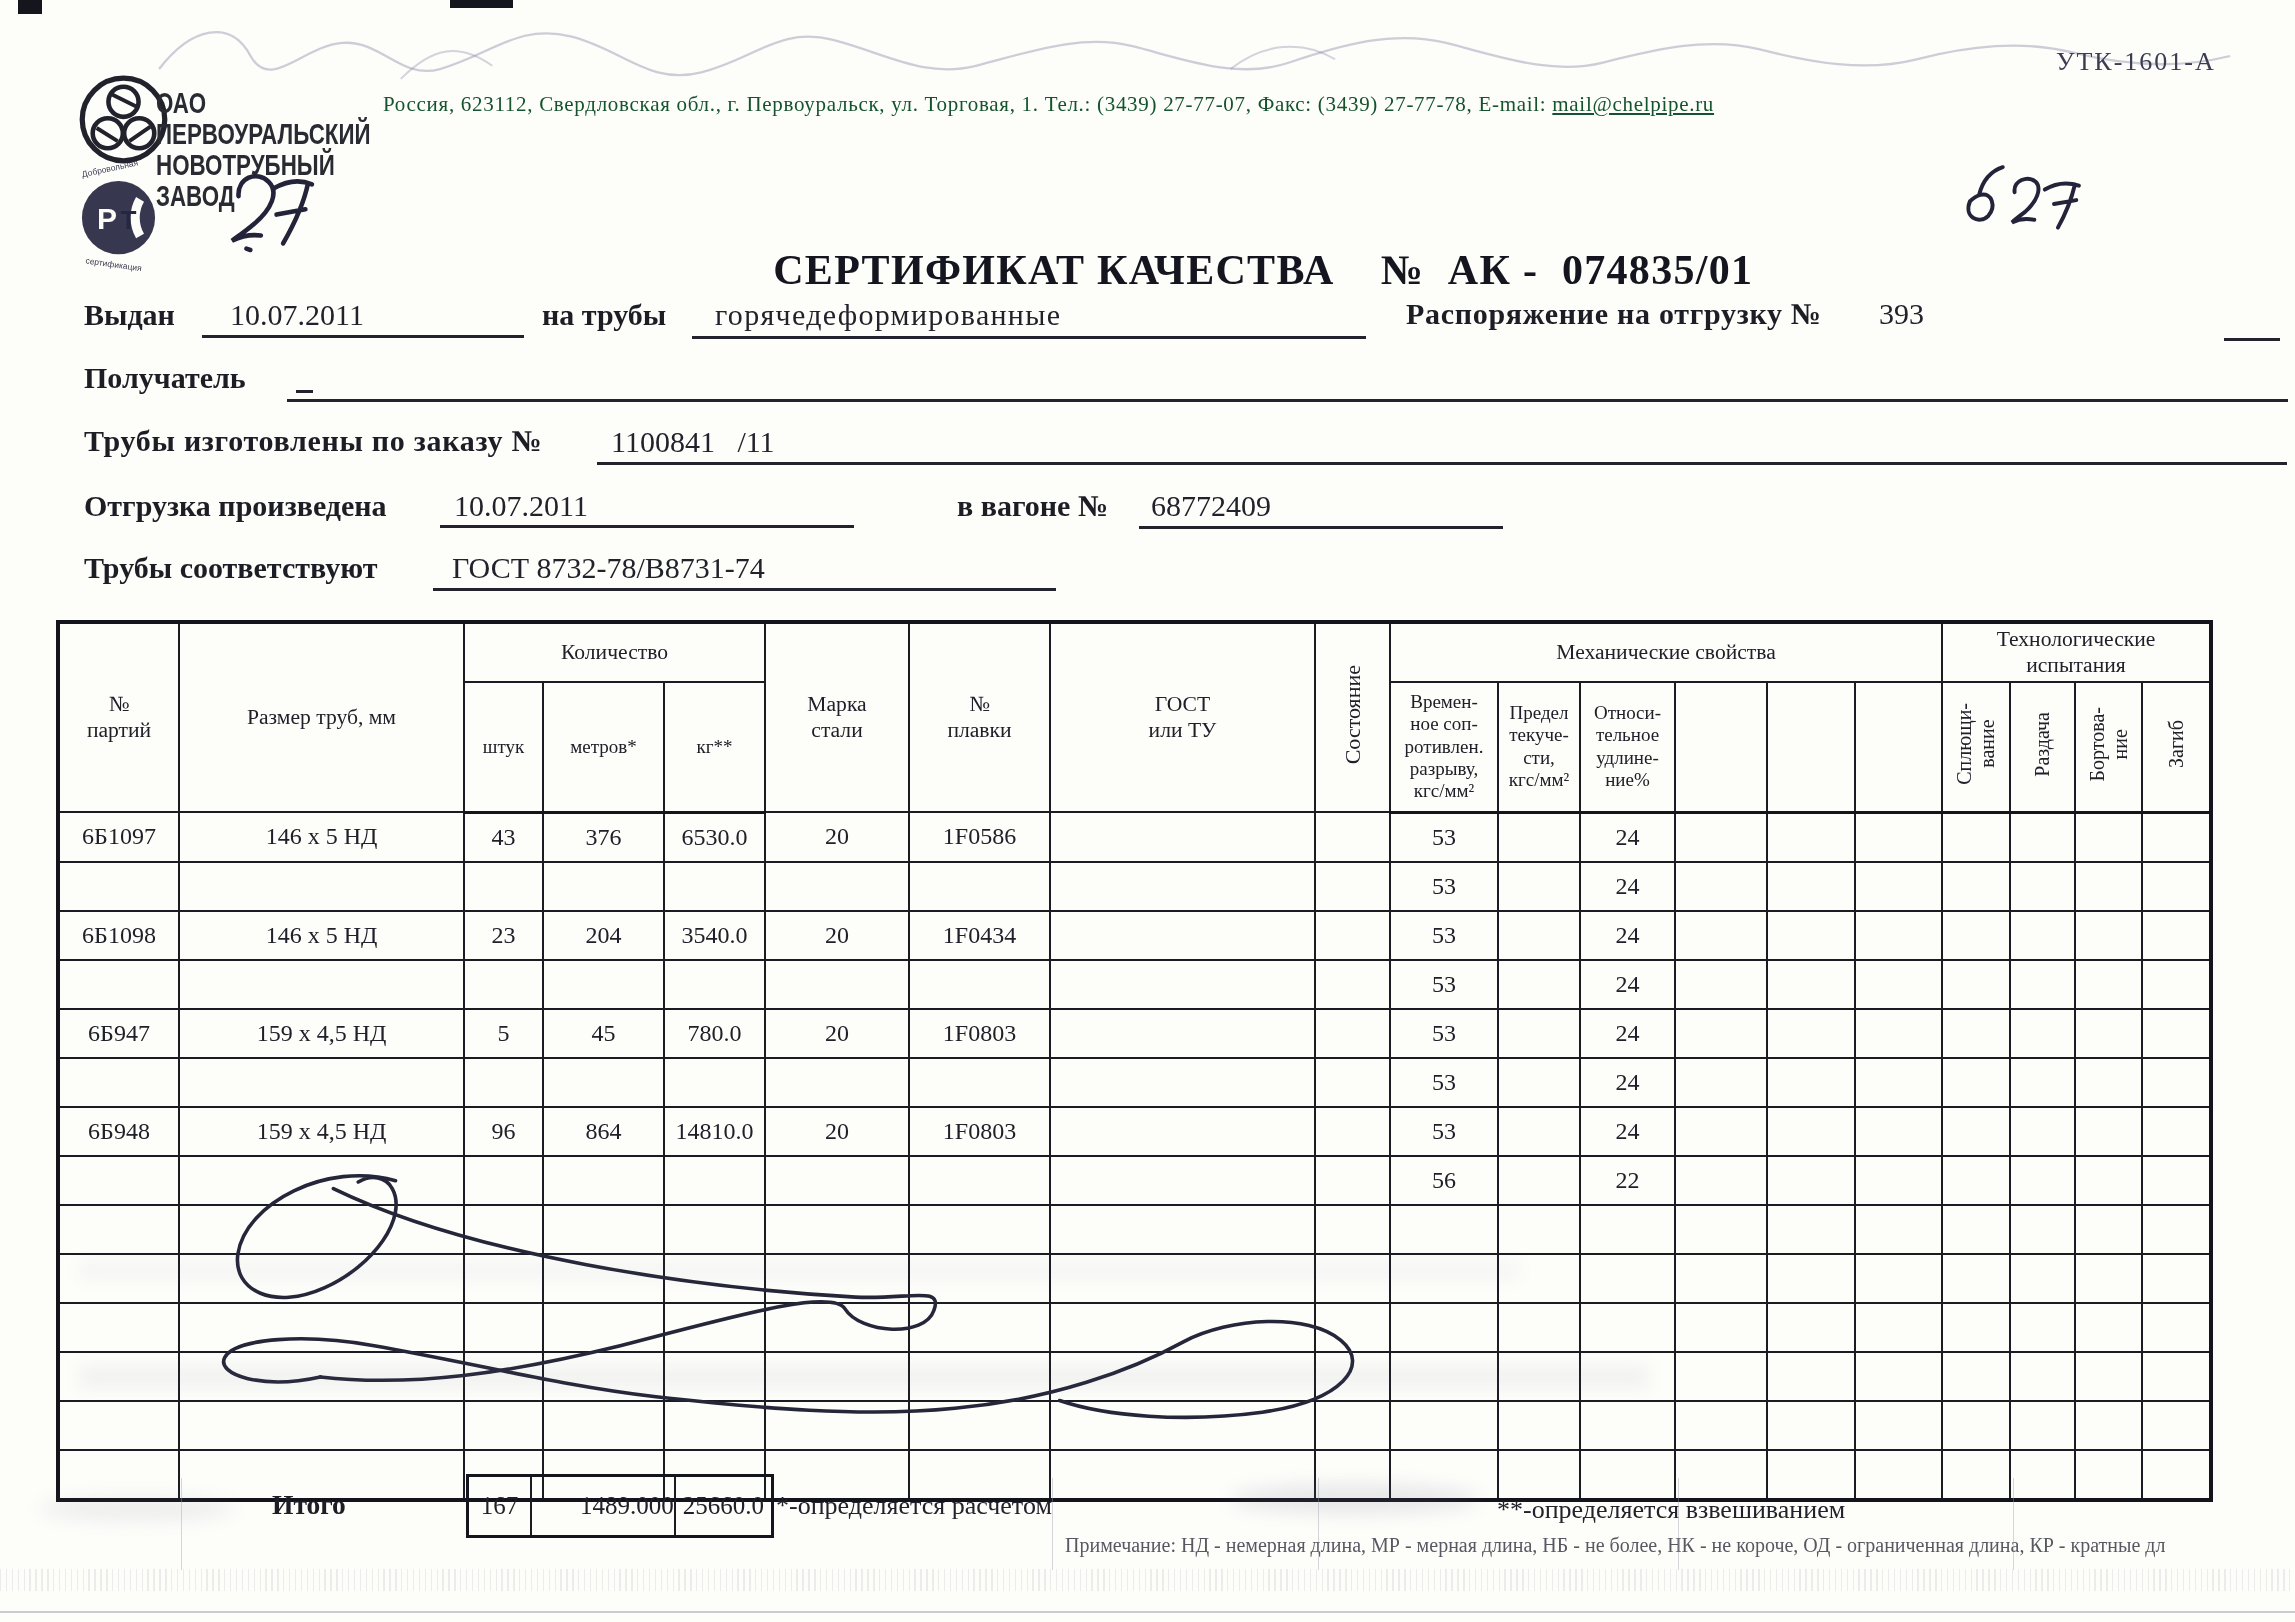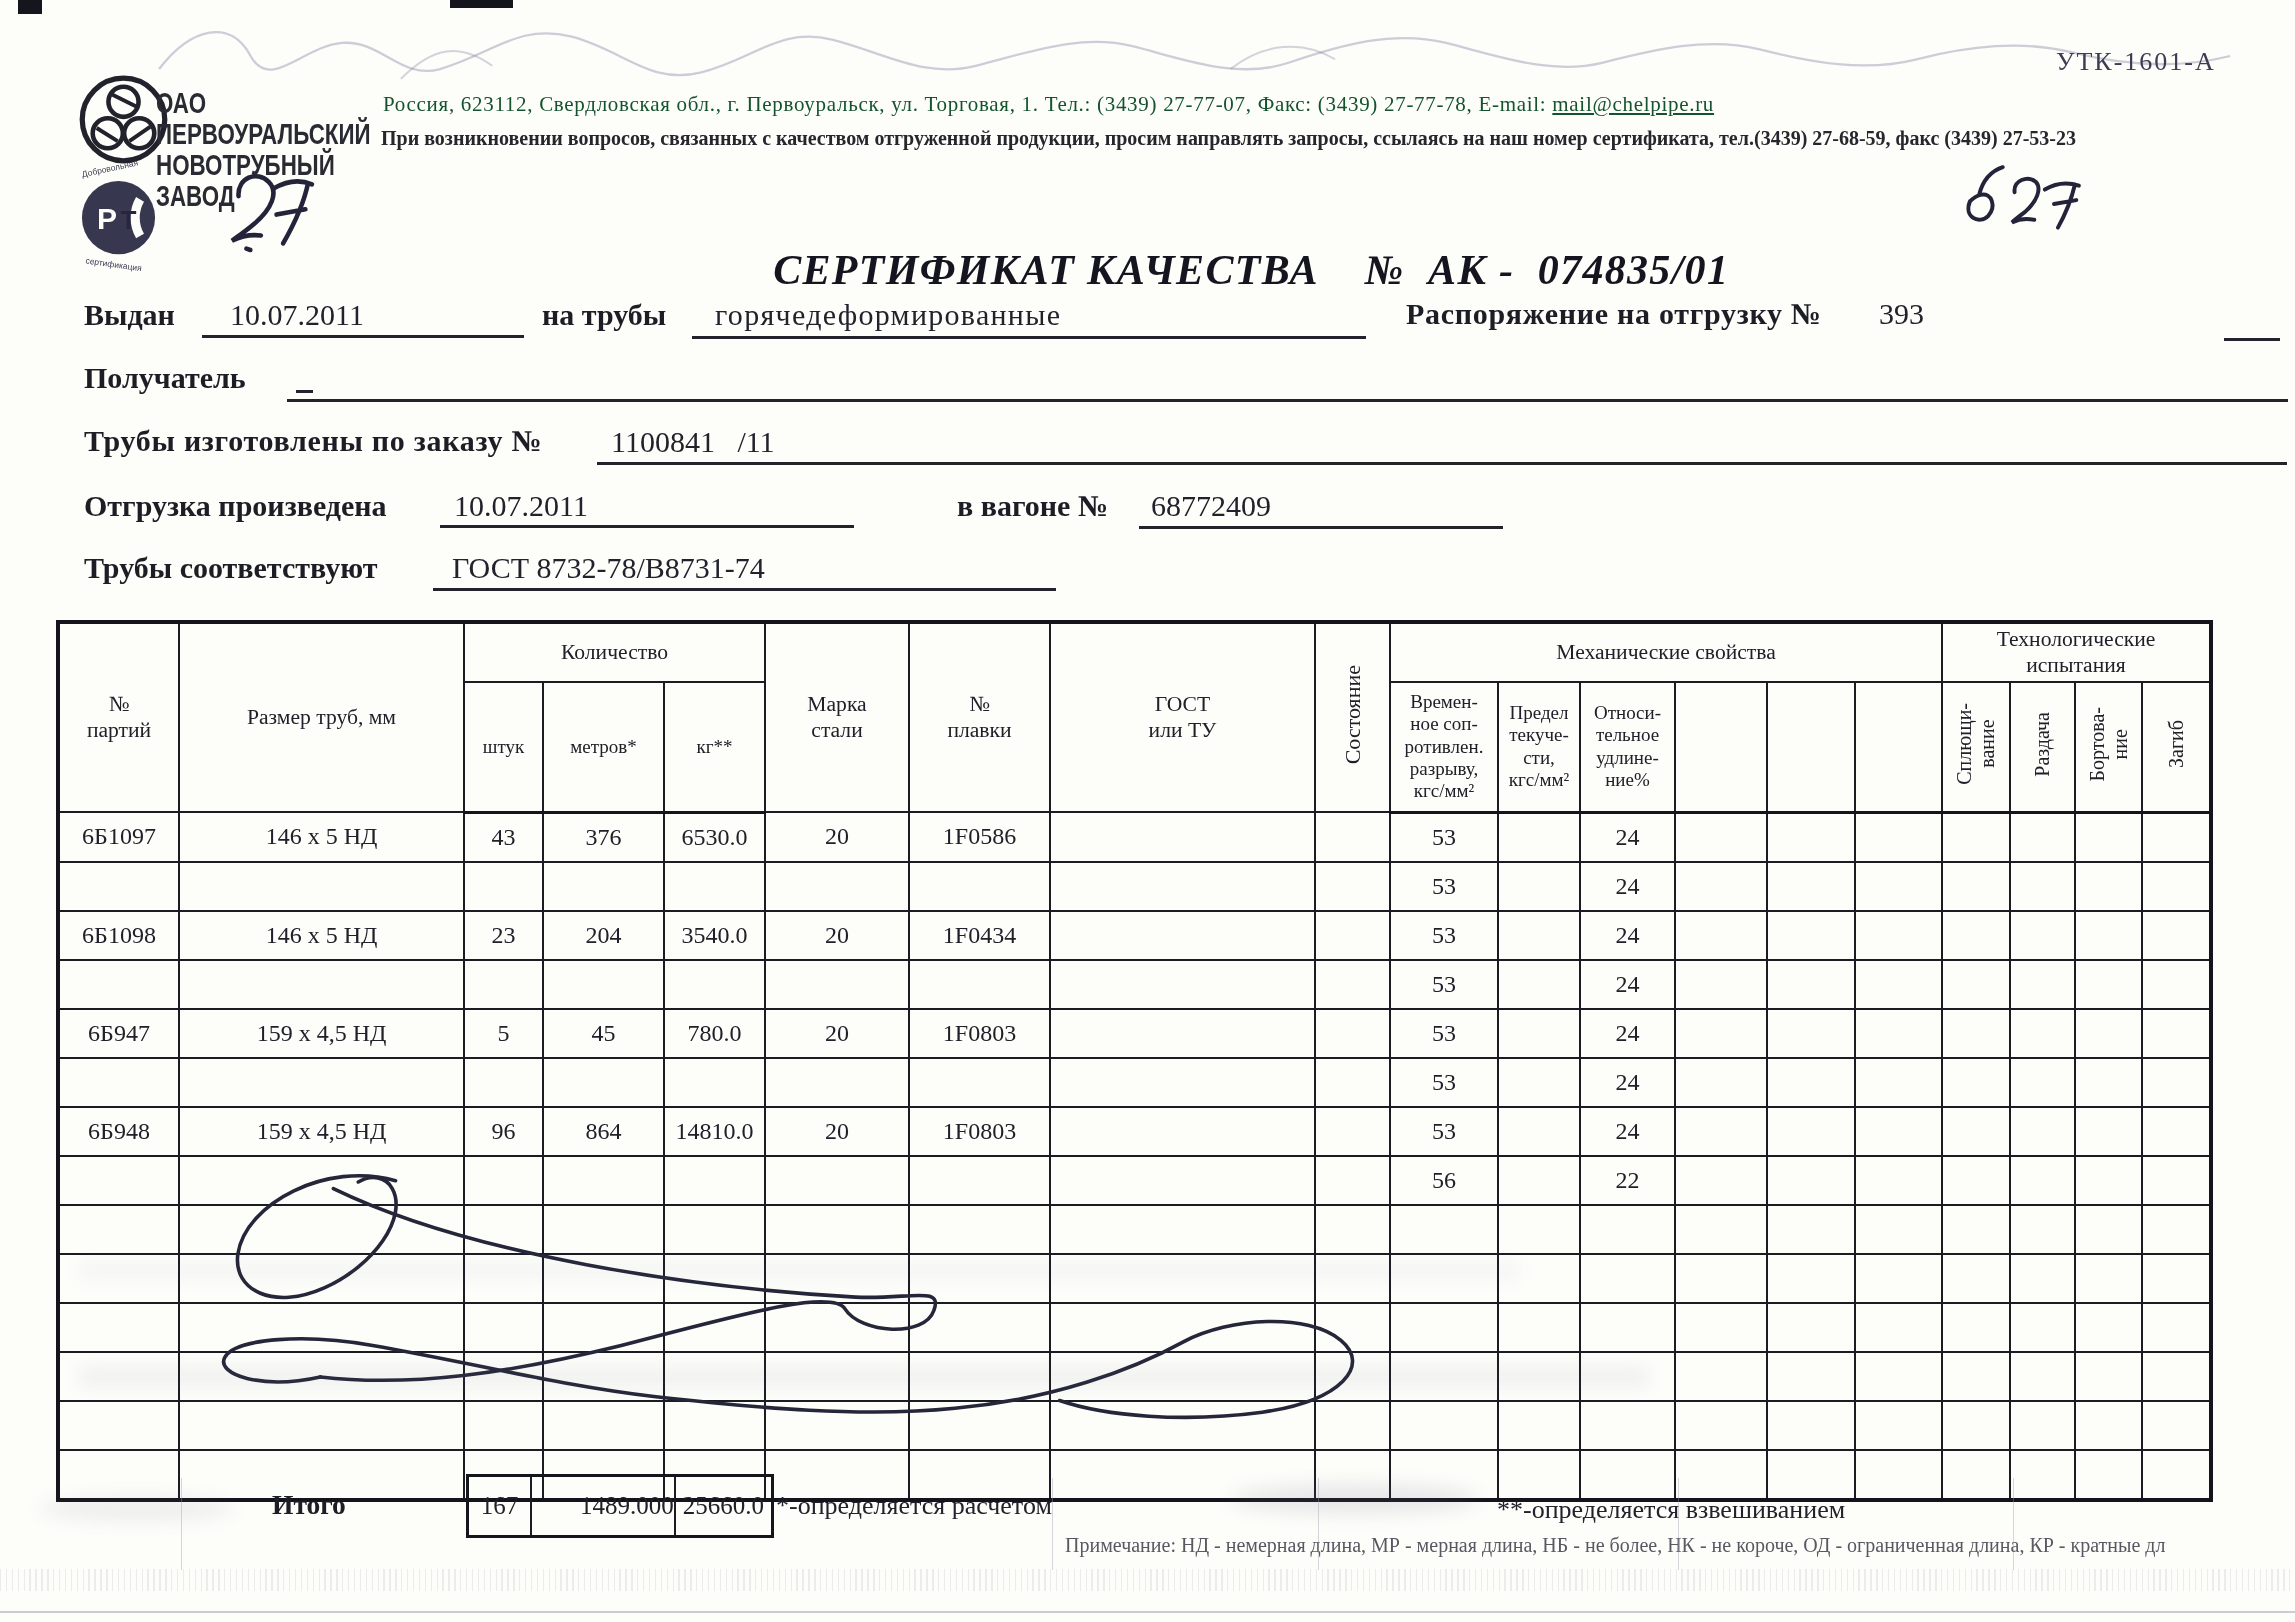--- a/index.html
+++ b/index.html
@@ -2,21 +2,21 @@
 <html style="font-size:10.5px"><head>
 <meta charset="utf-8">
 <style>
   html,body{margin:0;padding:0;}
   .page{position:relative;width:2295px;height:1623px;background:#fdfdfa;overflow:hidden;
         font-family:"Liberation Serif","DejaVu Serif",serif;color:#20202a;}
   .abs{position:absolute;}
   .lbl{font-weight:bold;font-size:30px;white-space:pre;color:#1d1d26;}
   .val{font-size:30px;white-space:pre;color:#22222c;}
   .uline{position:absolute;height:2.6px;background:#23232d;}
-  .title-wrap{position:absolute;left:726px;top:198px;font-style:italic;font-weight:bold;
+  .title-wrap{position:absolute;left:726px;top:198px;font-weight:bold;
               font-size:42px;letter-spacing:1.3px;color:#15151f;white-space:pre;}
   .company{font-family:"Liberation Sans","DejaVu Sans",sans-serif;font-weight:bold;
            font-size:29.4px;line-height:1.05;color:#2a2a33;transform:scaleX(.76);transform-origin:left top;
            white-space:pre-line;letter-spacing:0px;}
   .addr1{font-size:21px;color:#14532d;letter-spacing:0.7px;white-space:nowrap;}
   .addr2{font-size:20px;font-weight:bold;color:#26262e;white-space:nowrap;}
   .formcode{font-size:26px;color:#3c3c52;letter-spacing:2px;}
   .email{text-decoration:underline;}
   table.cert{position:absolute;left:56px;top:620px;border-collapse:collapse;table-layout:fixed;
              border:4.6px solid #14141c;}
@@ -62,21 +62,20 @@
     <circle cx="95" cy="92" r="23" fill="none" stroke="#22222c" stroke-width="7"></circle>
     <path d="M52,32 L92,52 M30,84 L62,104 M80,104 L112,82" stroke="#22222c" stroke-width="6"></path>
   </svg>
 
   <div class="abs company" style="left:156px;top:88px;width:340px;">ОАО ПЕРВОУРАЛЬСКИЙ
 НОВОТРУБНЫЙ ЗАВОД</div>
 
   <div class="abs addr1" style="left:383px;top:92px;">
     <span>Россия, 623112, Свердловская обл., г. Первоуральск, ул. Торговая, 1. Тел.: (3439) 27-77-07, Факс: (3439) 27-77-78, E-mail: </span><span class="email">mail@chelpipe.ru</span>
   </div>
-  <div class="abs addr2" style="left:381px;top:127px;">При возникновении вопросов, связанных с качеством отгруженной продукции, просим направлять запросы, ссылаясь на наш номер сертификата, тел.(3439) 27-68-59, факс (3439) 27-53-23</div>
 
   <div class="abs formcode" style="left:2056px;top:47px;">УТК-1601-А</div>
 
   <svg class="abs" style="left:63px;top:168px;" width="111" height="98" viewBox="0 0 170 150">
     <circle cx="85" cy="76" r="56" fill="#262640" opacity=".92"></circle>
     <path d="M118,48 A56 56 0 0 0 118,104" fill="none" stroke="#fdfdfa" stroke-width="14"></path>
     <text x="52" y="94" font-family="Liberation Sans, sans-serif" font-weight="bold" font-size="46" fill="#fdfdfa">Р</text>
     <text x="88" y="94" font-family="Liberation Sans, sans-serif" font-weight="bold" font-size="40" fill="#262640">Т</text>
     <text x="30" y="14" font-family="Liberation Sans, sans-serif" font-size="13" fill="#3c3c52" transform="rotate(-12 30 14)">Добровольная</text>
     <text x="34" y="146" font-family="Liberation Sans, sans-serif" font-size="13" fill="#3c3c52" transform="rotate(8 34 146)">сертификация</text>

